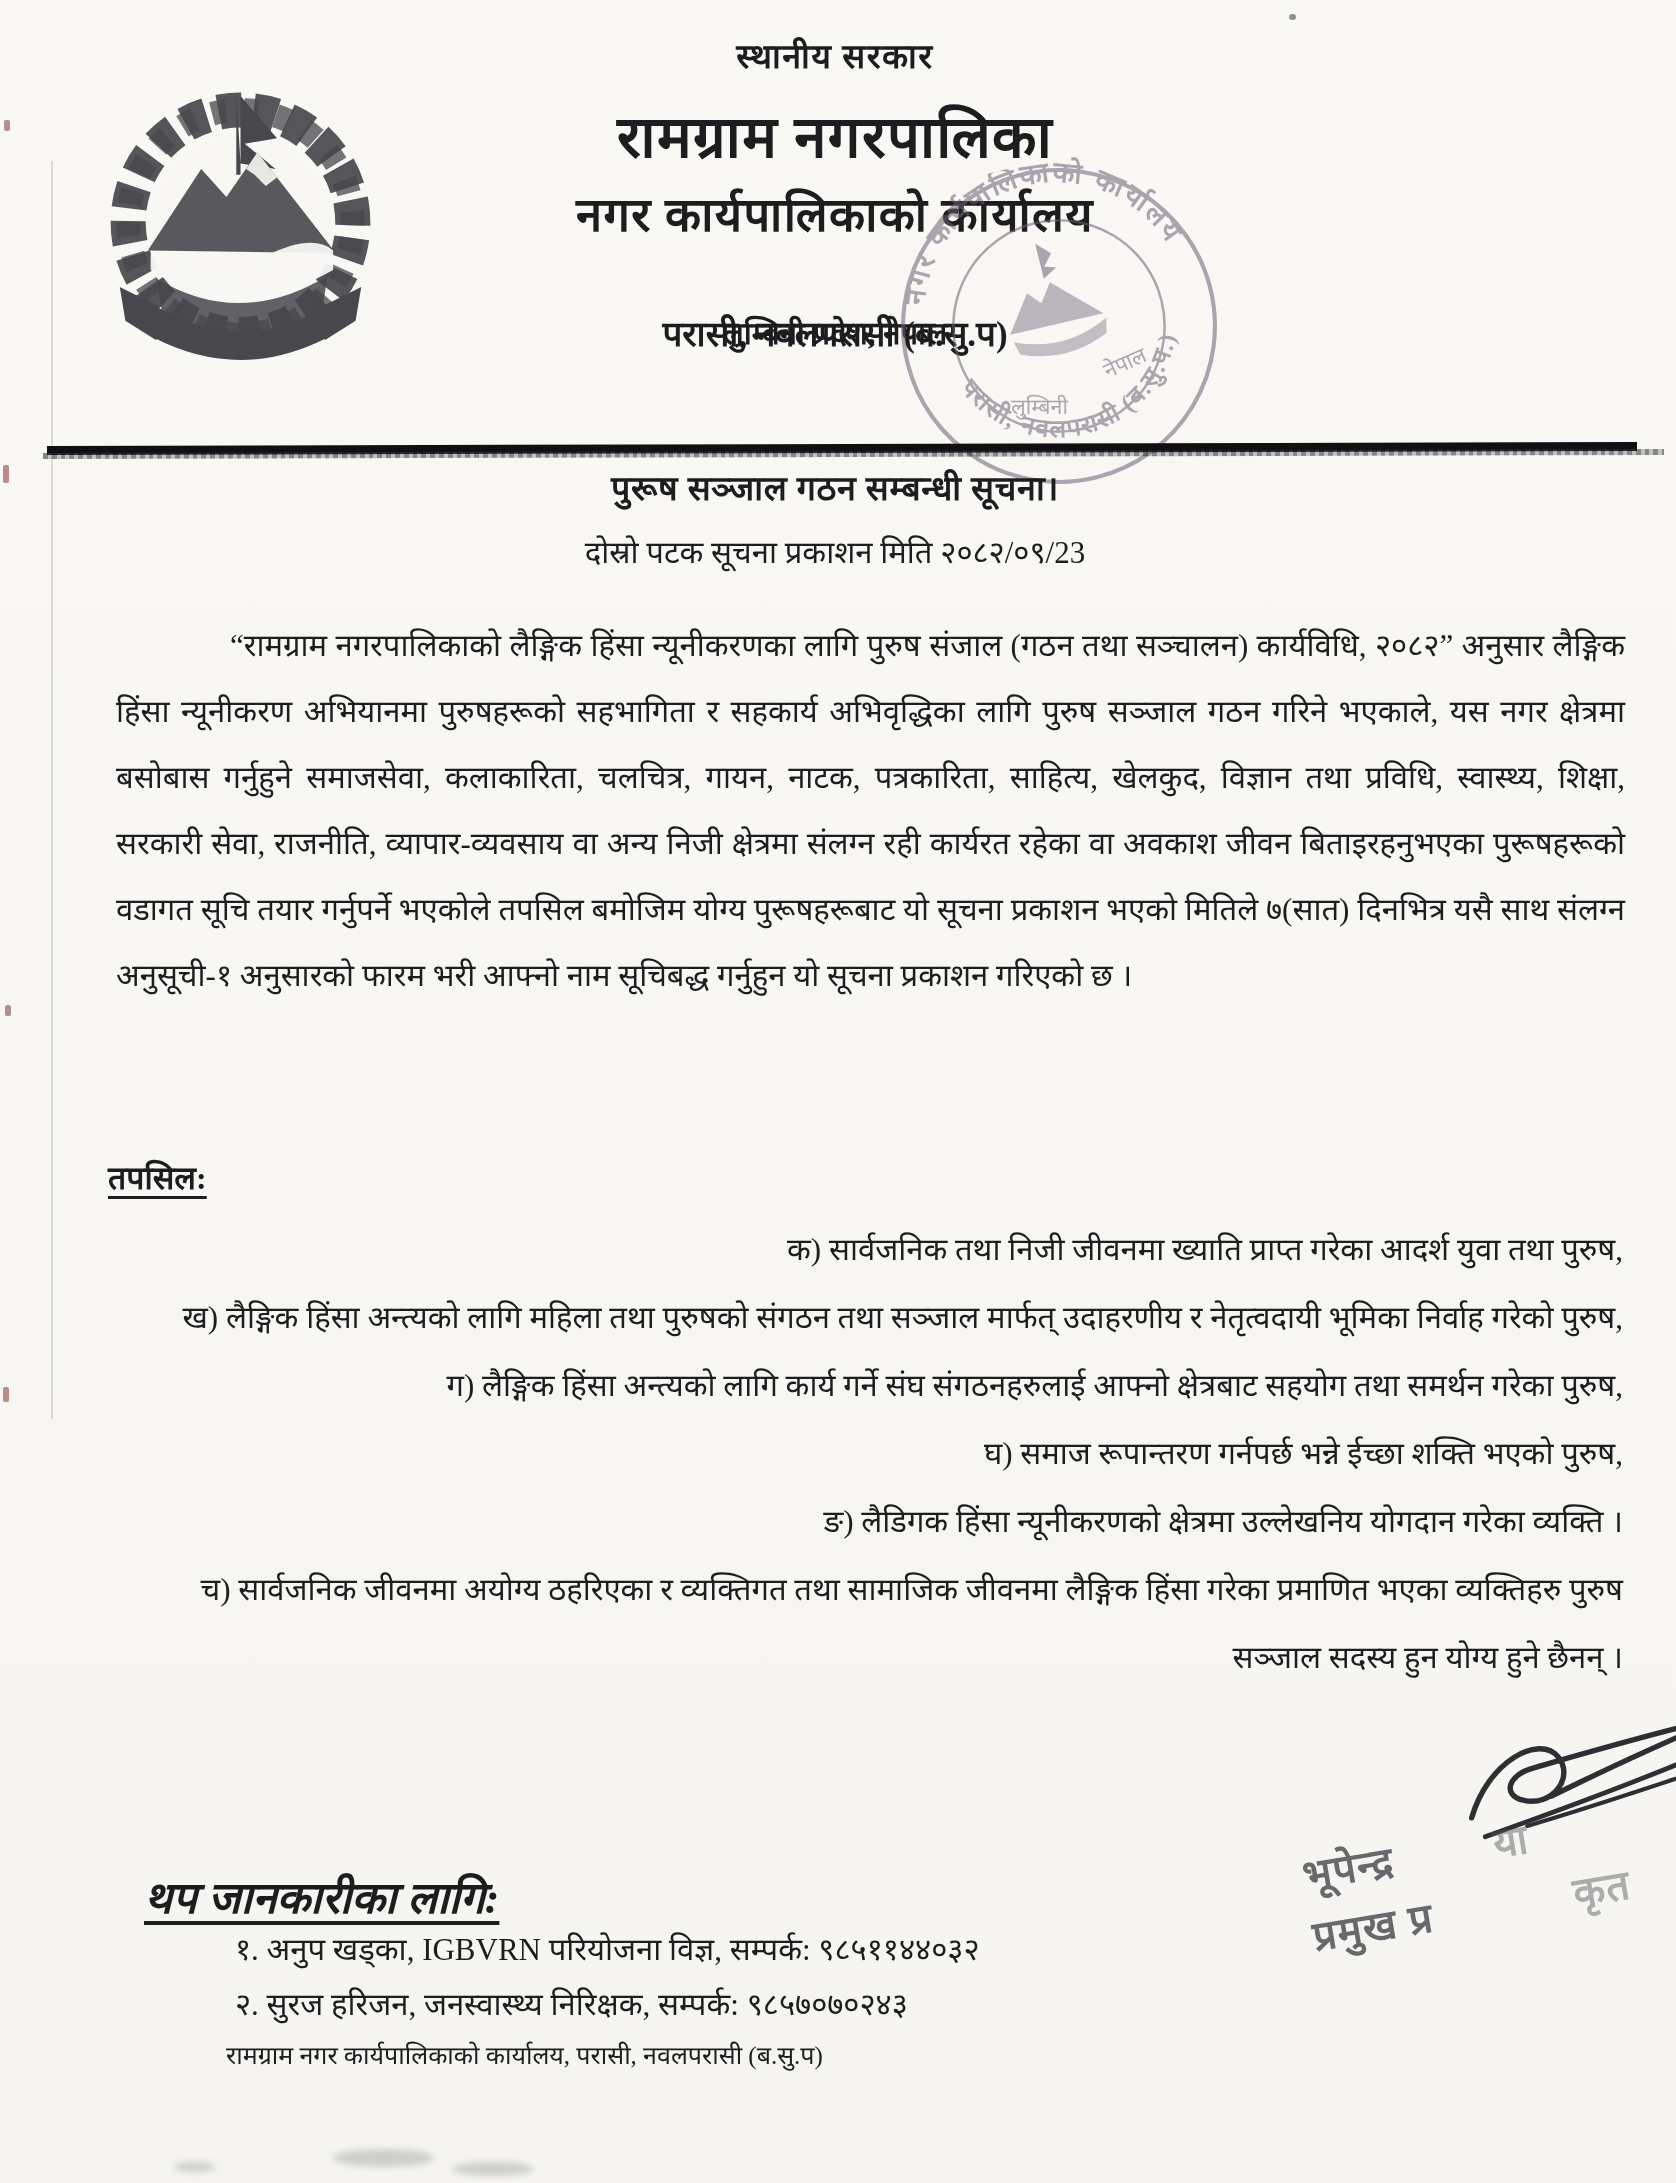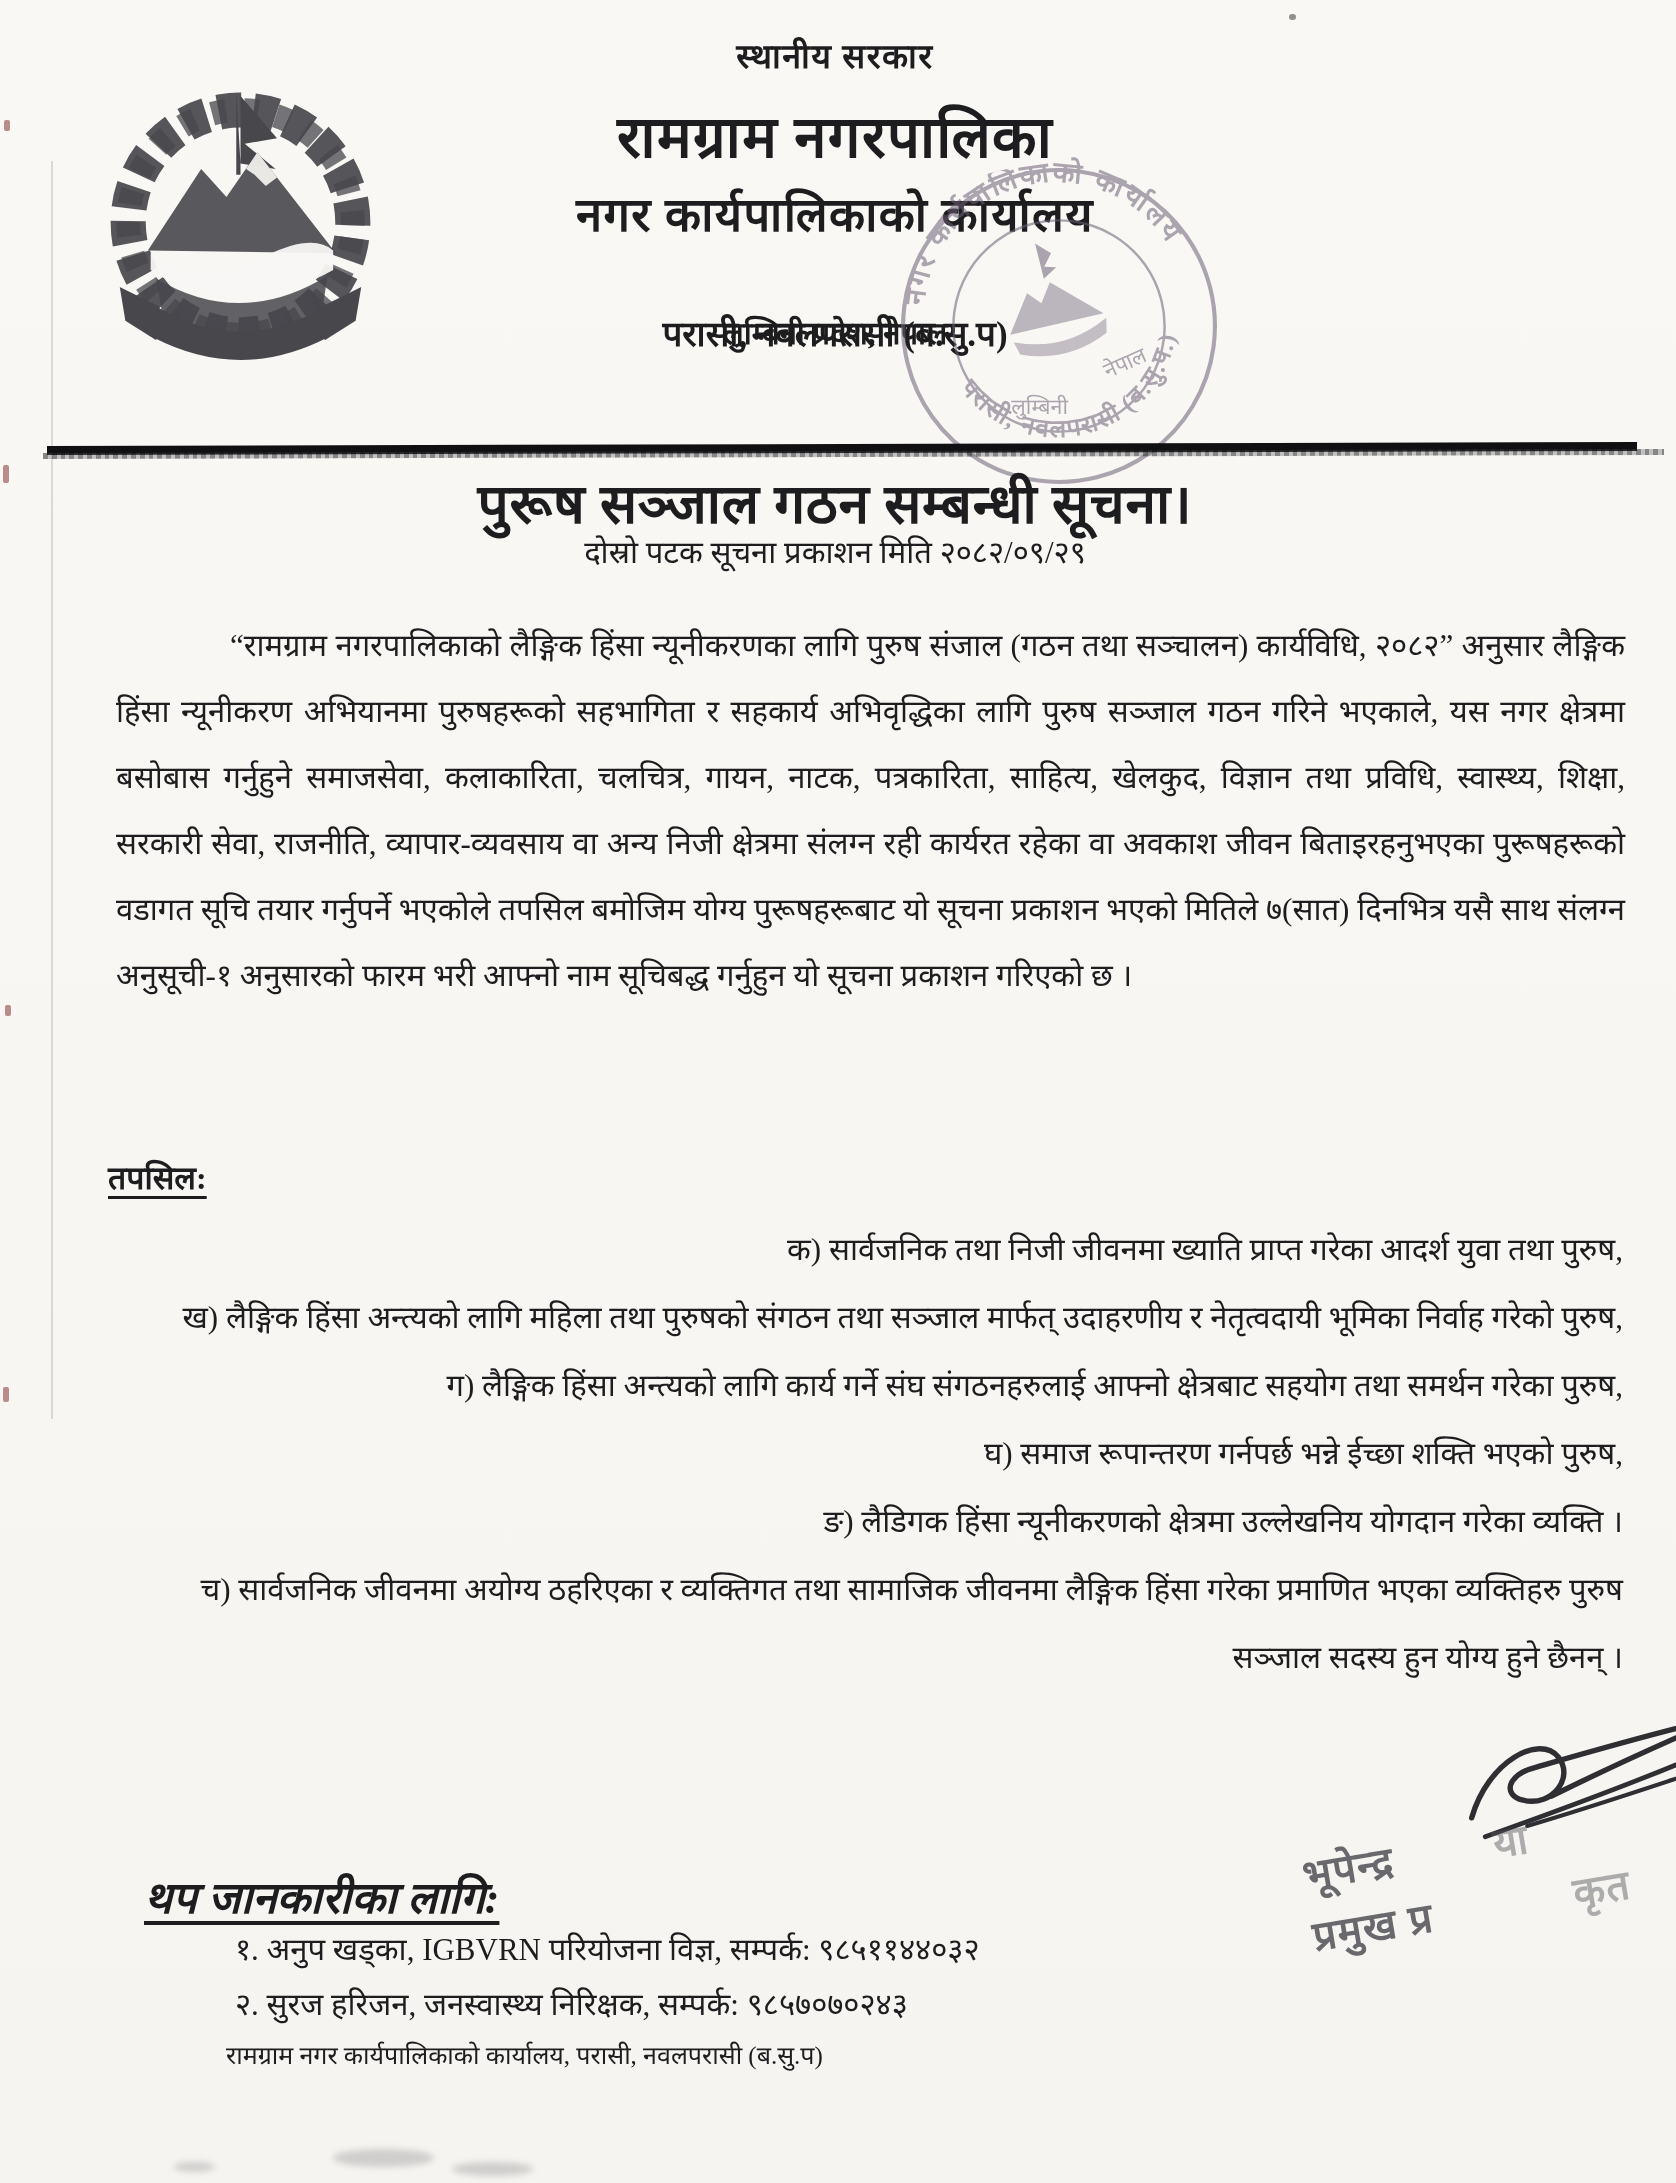--- a/index.html
+++ b/index.html
@@ -36,21 +36,21 @@
   .divider{
     left:47px;top:444px;width:1590px;height:8.8px;
     background:#101012;
     transform:rotate(-0.14deg);
   }
   .divider::after{
     content:"";position:absolute;left:-4px;right:-27px;top:7.4px;height:6px;
     background:repeating-linear-gradient(90deg,rgba(40,40,44,.55) 0 4.7px,rgba(90,90,95,.35) 4.7px 8.8px);
   }
 
-  .title{top:464px;font-size:55px;font-weight:bold;letter-spacing:0.7px;}
+  .title{top:464px;font-size:34px;font-weight:bold;letter-spacing:0.7px;}
   .subtitle{top:530px;font-size:31px;}
 
   .body-par{
     left:116px;width:1509px;top:613px;
     font-size:31px;line-height:66px;
     text-align:justify;text-indent:114px;
   }
 
   .tapasil-h{left:108px;top:1155px;font-size:32px;font-weight:bold;text-decoration:underline;text-underline-offset:6.8px;}
   .tapasil-list{left:108px;width:1515px;top:1216px;font-size:31px;line-height:68px;text-align:right;}
@@ -150,21 +150,21 @@
     <text x="242" y="276" font-size="26" fill="currentColor" transform="rotate(-10 242 276)">नेपाल</text>
 
     <path d="M196,96 L196,140 L214,130 L200,126 L212,112 Z" fill="currentColor"></path>
     <path d="M140,196 L172,152 L186,168 L202,146 L256,198 Z" fill="currentColor" opacity=".8"></path>
     <path d="M142,206 Q200,232 258,204 L254,222 Q200,246 146,222 Z" fill="currentColor" opacity=".7"></path>
   </svg>
 
   <div class="abs divider"></div>
 
   <div class="abs center title">पुरूष सञ्जाल गठन सम्बन्धी सूचना।</div>
-  <div class="abs center subtitle">दोस्रो पटक सूचना प्रकाशन मिति २०८२/०९/२९</div>
+  <div class="abs center subtitle">दोस्रो पटक सूचना प्रकाशन मिति २०८२/०९/23</div>
 
   <div class="abs body-par">“रामग्राम नगरपालिकाको लैङ्गिक हिंसा न्यूनीकरणका लागि पुरुष संजाल (गठन तथा सञ्चालन) कार्यविधि, २०८२” अनुसार लैङ्गिक हिंसा न्यूनीकरण अभियानमा पुरुषहरूको सहभागिता र सहकार्य अभिवृद्धिका लागि पुरुष सञ्जाल गठन गरिने भएकाले, यस नगर क्षेत्रमा बसोबास गर्नुहुने समाजसेवा, कलाकारिता, चलचित्र, गायन, नाटक, पत्रकारिता, साहित्य, खेलकुद, विज्ञान तथा प्रविधि, स्वास्थ्य, शिक्षा, सरकारी सेवा, राजनीति, व्यापार-व्यवसाय वा अन्य निजी क्षेत्रमा संलग्न रही कार्यरत रहेका वा अवकाश जीवन बिताइरहनुभएका पुरूषहरूको वडागत सूचि तयार गर्नुपर्ने भएकोले तपसिल बमोजिम योग्य पुरूषहरूबाट यो सूचना प्रकाशन भएको मितिले ७(सात) दिनभित्र यसै साथ संलग्न अनुसूची-१ अनुसारको फारम भरी आफ्नो नाम सूचिबद्ध गर्नुहुन यो सूचना प्रकाशन गरिएको छ ।</div>
 
   <div class="abs tapasil-h">तपसिल:</div>
   <div class="abs tapasil-list">
     <div>क) सार्वजनिक तथा निजी जीवनमा ख्याति प्राप्त गरेका आदर्श युवा तथा पुरुष,</div>
     <div>ख) लैङ्गिक हिंसा अन्त्यको लागि महिला तथा पुरुषको संगठन तथा सञ्जाल मार्फत् उदाहरणीय र नेतृत्वदायी भूमिका निर्वाह गरेको पुरुष,</div>
     <div>ग) लैङ्गिक हिंसा अन्त्यको लागि कार्य गर्ने संघ संगठनहरुलाई आफ्नो क्षेत्रबाट सहयोग तथा समर्थन गरेका पुरुष,</div>
     <div>घ) समाज रूपान्तरण गर्नपर्छ भन्ने ईच्छा शक्ति भएको पुरुष,</div>
     <div>ङ) लैडिगक हिंसा न्यूनीकरणको क्षेत्रमा उल्लेखनिय योगदान गरेका व्यक्ति ।</div>

